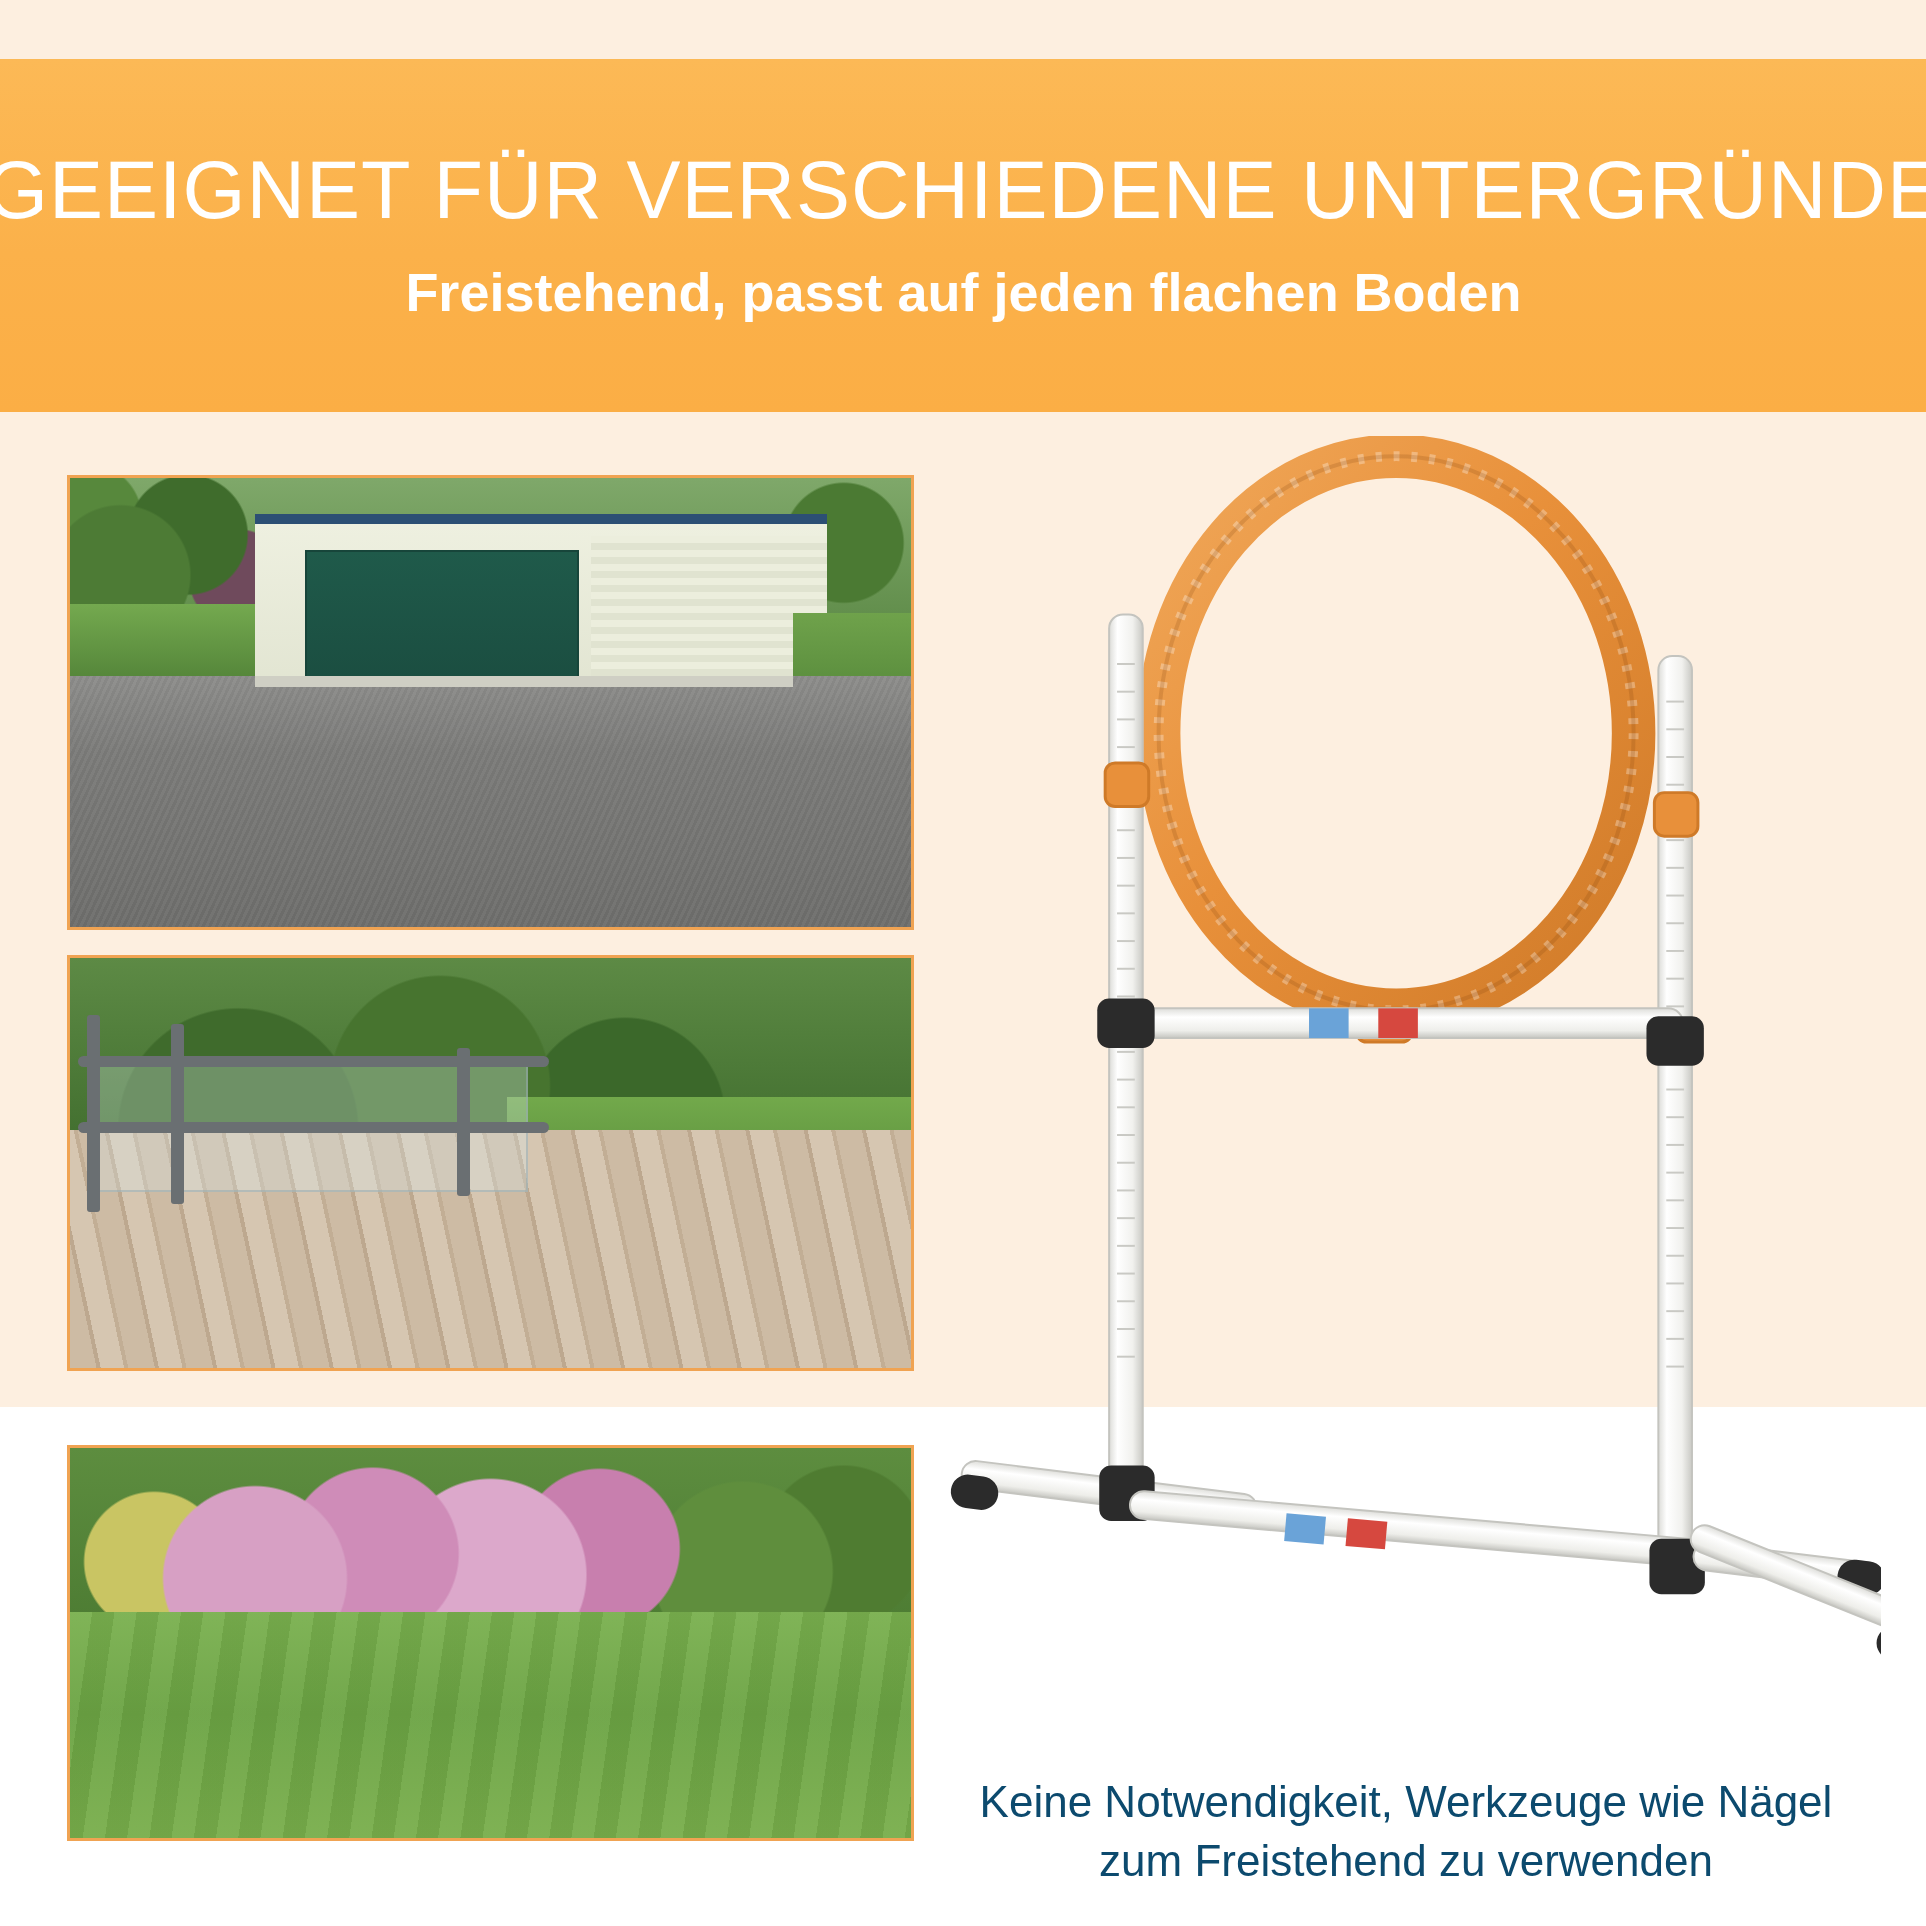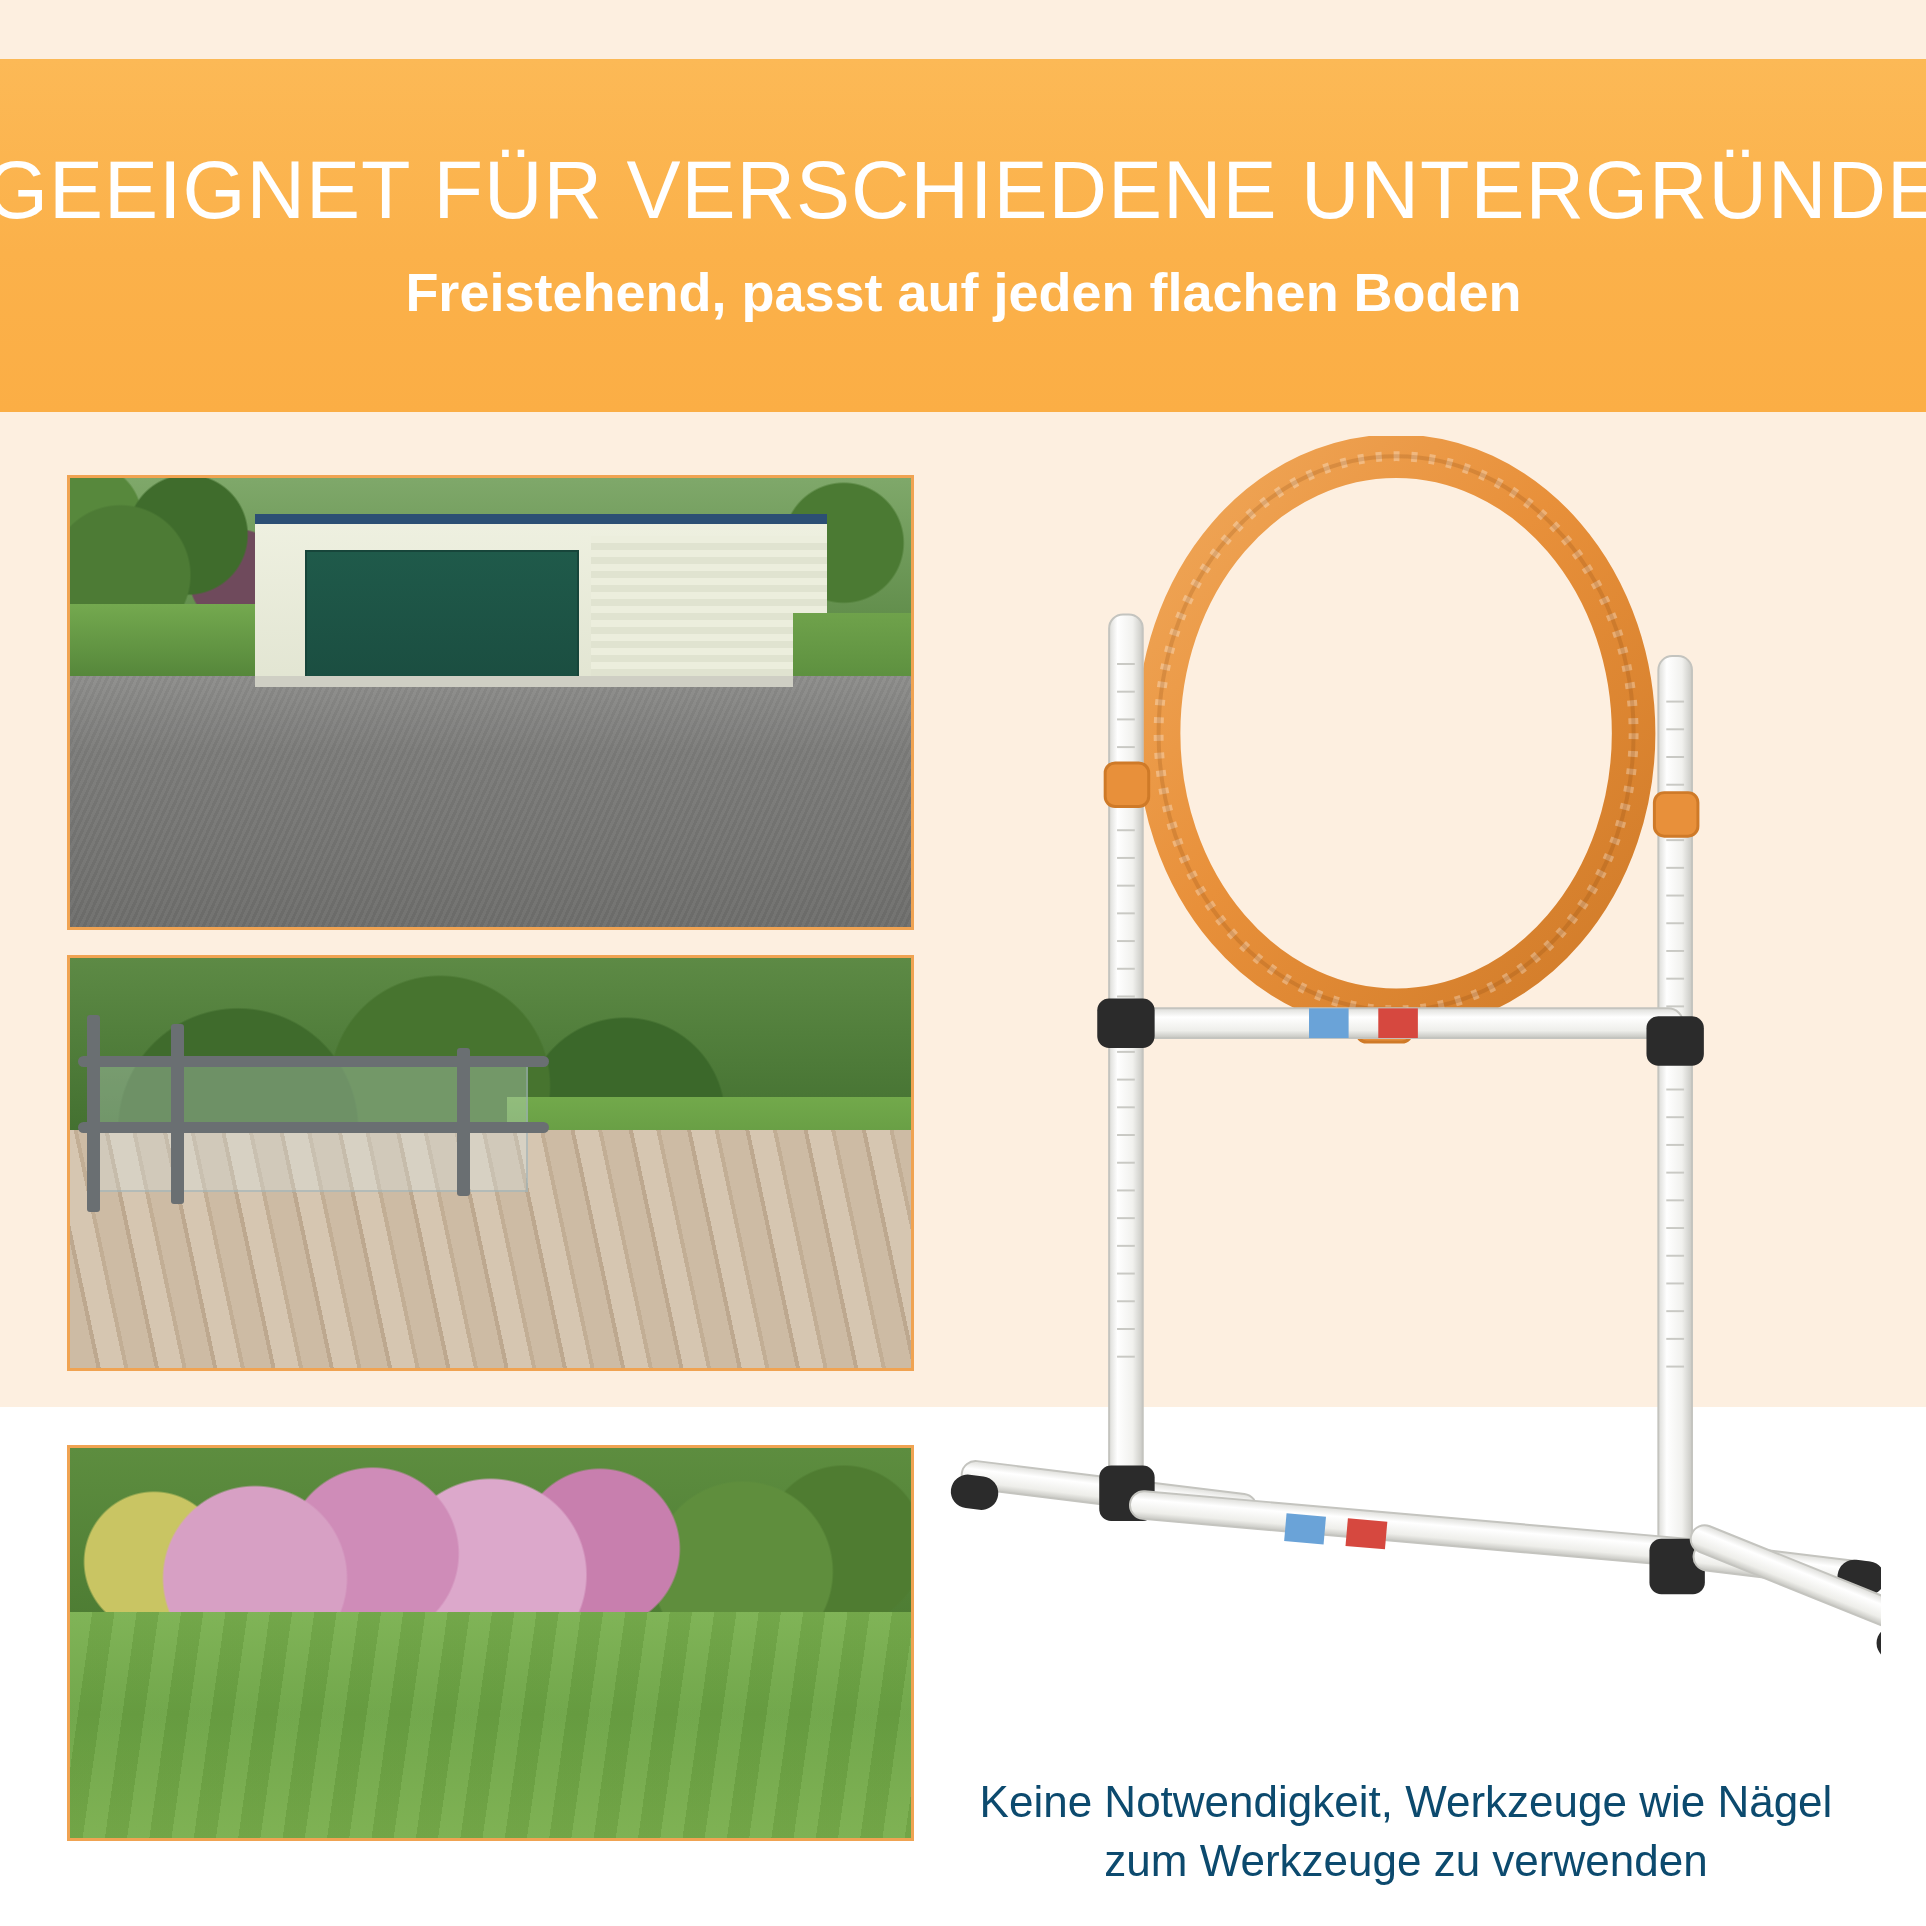--- a/index.html
+++ b/index.html
@@ -369,17 +369,17 @@
         <rect x="916" y="1136" width="48" height="34" rx="17" fill="#2b2b2b" transform="rotate(7 940 1153)"></rect>
 
         <rect x="760" y="1140" width="240" height="28" rx="14" fill="url(#poleGradH)" stroke="#c4c4bf" stroke-width="2" transform="rotate(22 880 1154)"></rect>
         <rect x="955" y="1205" width="48" height="34" rx="17" fill="#2b2b2b" transform="rotate(22 979 1222)"></rect>
       </g>
     </svg>
   </div>
 
   <div id="footer-caption">
     <div>Keine Notwendigkeit, Werkzeuge wie Nägel</div>
-    <div>zum Werkzeuge zu verwenden</div>
+    <div>zum Freistehend zu verwenden</div>
   </div>
 
 </div>
 
 
 </body></html>

